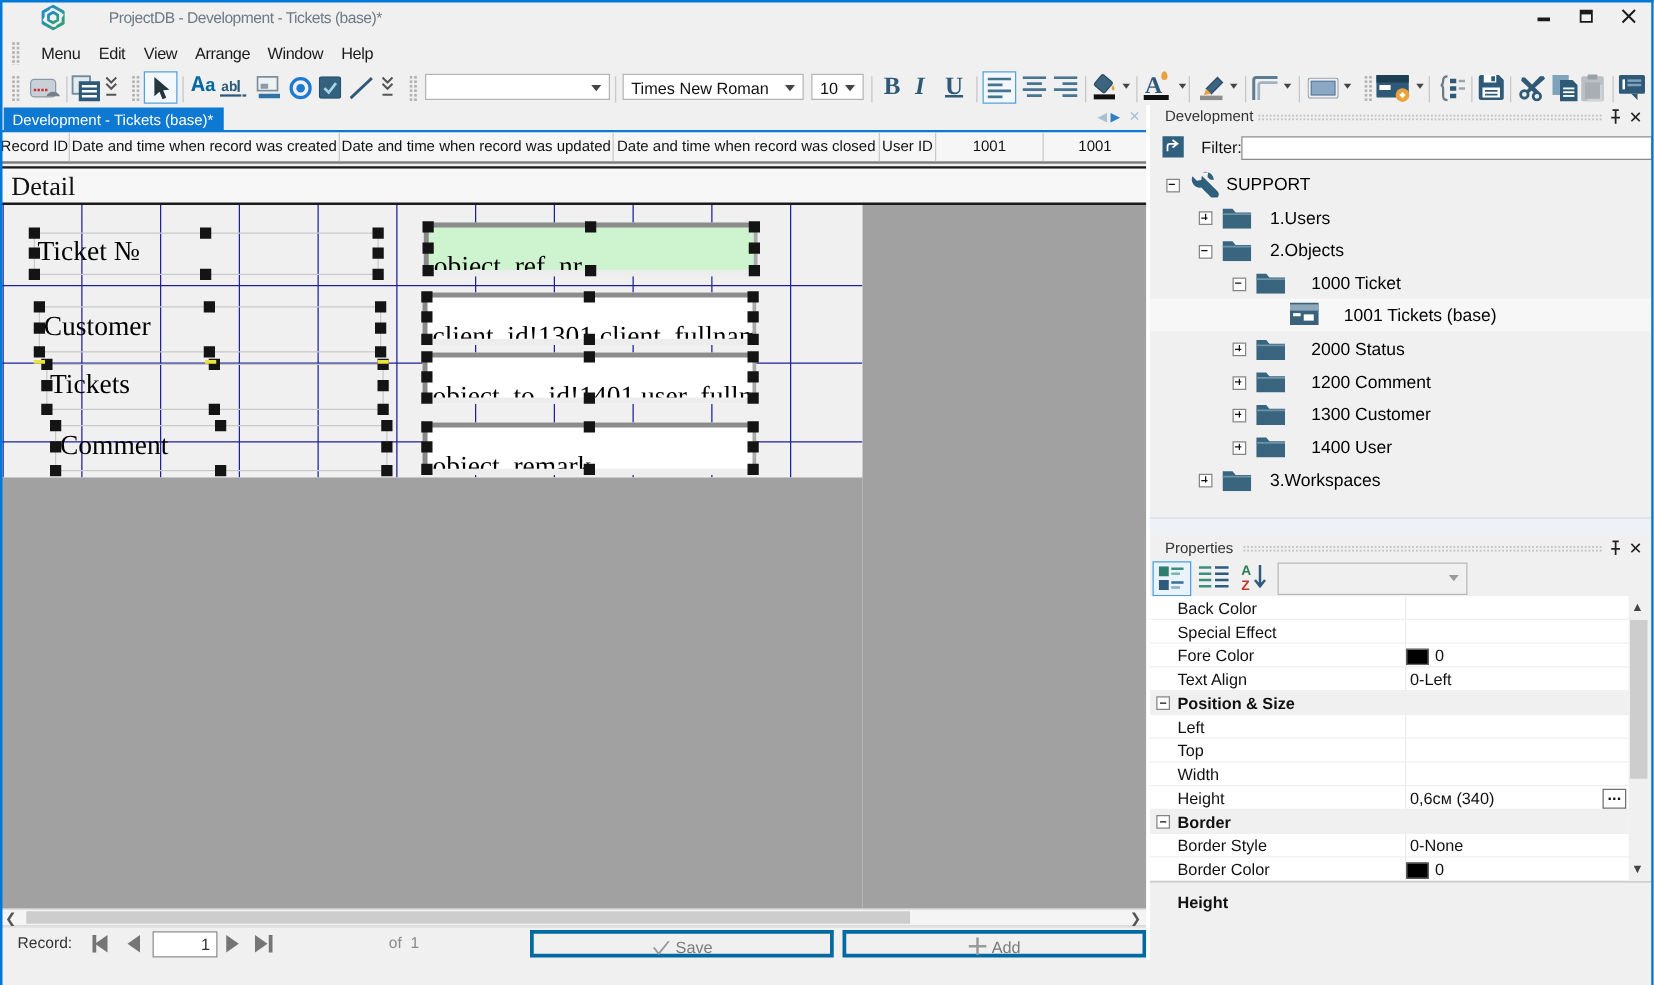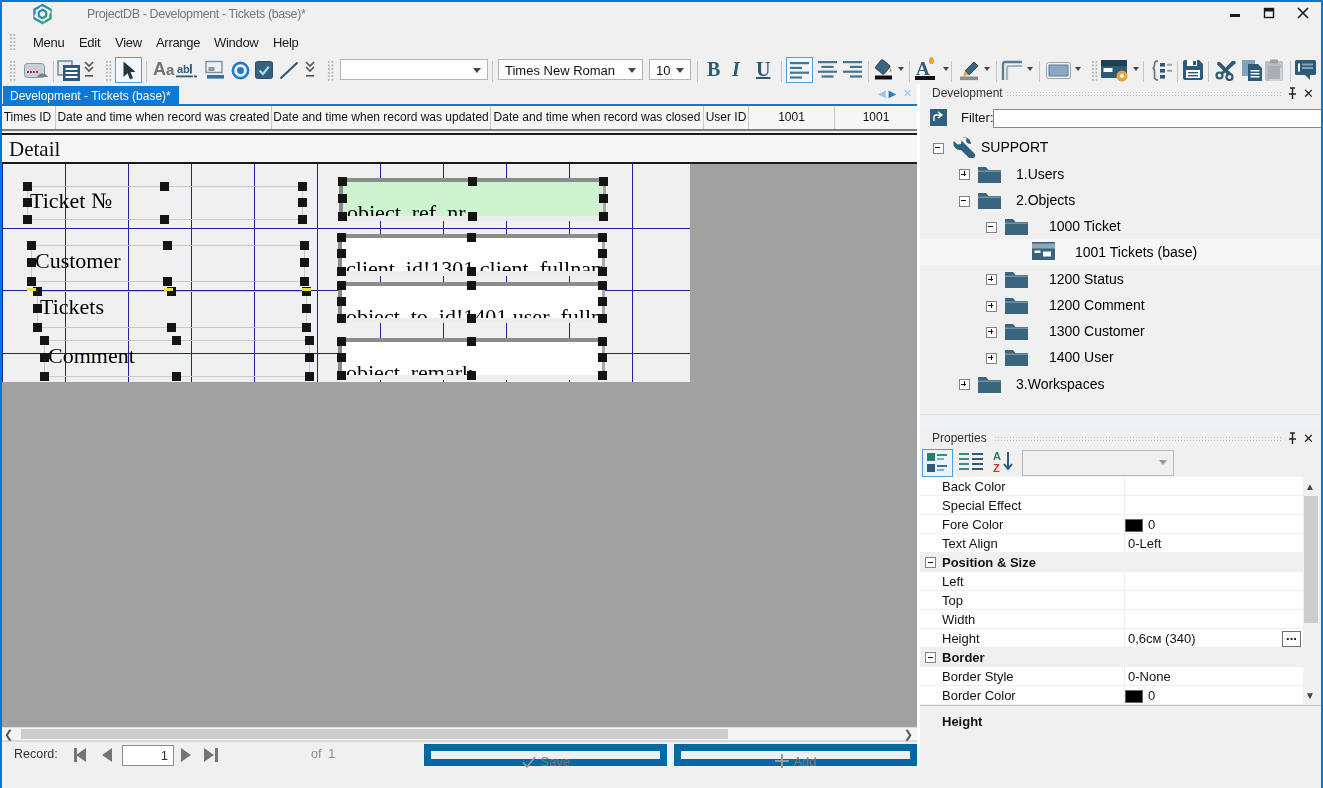--- a/index.html
+++ b/index.html
@@ -48,21 +48,21 @@
 .h.tl{left:-5px;top:-5px}.h.tm{left:50%;margin-left:-5px;top:-5px}.h.tr{right:-5px;top:-5px}
 .h.ml{left:-5px;top:50%;margin-top:-5px}.h.mr{right:-5px;top:50%;margin-top:-5px}
 .h.bl{left:-5px;bottom:-5px}.h.bm{left:50%;margin-left:-5px;bottom:-5px}.h.br{right:-5px;bottom:-5px}
 
 #hscroll{position:absolute;left:0;top:643px;width:917px;height:14px;background:#f4f4f4;border-top:1px solid #dcdcdc;border-bottom:1px solid #dcdcdc;box-sizing:border-box;}
 #hthumb{position:absolute;left:21px;top:1px;width:707px;height:10px;background:#cdcdcd;}
 .sarr{position:absolute;top:0px;font-size:11px;color:#555;}
 #recordbar{position:absolute;left:0;top:657px;width:917px;height:27px;background:#f0f0f0;border-top:1px solid #d9d9d9;box-sizing:border-box;font-size:12.5px;color:#333;}
 .navbtn{fill:#757575;}
 #recinput{position:absolute;left:122px;top:3px;width:45px;height:19px;border:1px solid #8c8c8c;background:#fff;text-align:right;line-height:19px;padding-right:5px;font-size:13px;box-sizing:content-box;}
-.bigbtn{position:absolute;top:2px;height:22px;border:7px solid #0369a1;background:#f0f0f0;color:#7a7a7a;font-size:13px;text-align:center;line-height:22px;box-sizing:border-box;}
+.bigbtn{position:absolute;top:2px;height:22px;border:3px solid #0369a1;background:#f0f0f0;color:#7a7a7a;font-size:13px;text-align:center;line-height:22px;box-sizing:border-box;}
 
 #rsplit{position:absolute;left:917px;top:84px;width:3px;height:684px;background:#fff;}
 #rpanel{position:absolute;left:920px;top:84px;width:403px;height:684px;background:#f0f0f0;}
 .phead{position:absolute;left:0;width:403px;height:20px;}
 .phead .t{position:absolute;left:12px;top:2px;font-size:12px;color:#333;}
 .dots{position:absolute;top:7px;height:6px;background-image:radial-gradient(#c3c3c3 0.9px,transparent 1px);background-size:3px 3px;}
 .pin{position:absolute;top:3px;}
 .px{position:absolute;top:2px;font-size:13px;color:#222;}
 #filterbtn{position:absolute;left:10px;top:25px;width:17px;height:17px;background:#31607e;}
 #filterlbl{position:absolute;left:41px;top:26px;font-size:13px;color:#111;}
@@ -155,21 +155,21 @@
       <path d="M1 1 L5 5 L9 1 M1 6 L5 10 L9 6" stroke="#555" stroke-width="1.6" fill="none"></path>
         <rect x="1" y="14" width="8" height="1.6" fill="#555"></rect>
     </svg>
     <div class="grip" style="left:105px;top:3px;height:21px;"></div>
     <div class="tbi" style="left:115px;top:0px;width:27px;height:26px;border:1px solid #56a0d8;background:#f2f8fd;box-sizing:border-box;">
       <svg style="position:absolute;left:6px;top:3px" width="15" height="20" viewBox="0 0 15 20">
           <path d="M1.5 0.5 L1.5 16 L5.6 12.3 L8 18.4 L11 17.1 L8.5 11.2 L13.5 10.7 Z" fill="#26343e"></path>
         </svg>
     </div>
     <div class="tsep" style="left:146px;"></div>
-    <div class="tbi" style="left:153px;top:2px;font-family:Liberation Sans, sans-serif;font-size:18px;font-weight:bold;color:#737373;">A<span style="font-size:15px;">a</span></div>
+    <div class="tbi" style="left:153px;top:2px;font-family:Liberation Mono, monospace;font-size:18px;font-weight:bold;color:#0369a1;">A<span style="font-size:15px;">a</span></div>
     <svg class="tbi" style="left:176px;top:5px" width="23" height="17" viewBox="0 0 23 17">
       <text x="1" y="11" font-size="11" font-weight="bold" fill="#2e5a77" font-family="Liberation Sans">ab</text>
         <rect x="14" y="2" width="1.8" height="9.5" fill="#2e5a77"></rect>
       <rect x="0" y="13.5" width="17" height="1.8" fill="#2e5a77"></rect>
         <rect x="18" y="13.5" width="3" height="1.8" fill="#2e5a77"></rect>
     </svg>
     <svg class="tbi" style="left:205px;top:3px" width="21" height="21" viewBox="0 0 21 21">
       <rect x="1" y="1.5" width="16" height="11" fill="#eef1f3" stroke="#7d8d99" stroke-width="1.4"></rect>
       <rect x="3.5" y="7" width="6" height="4" fill="#8d9aa5"></rect>
       <rect x="2" y="15" width="17" height="3.6" fill="#2d73a8"></rect>
@@ -319,21 +319,21 @@
   </div>
 
   <div id="leftarea">
     <div id="tabbar">
       <div id="tab1">Development - Tickets (base)*</div>
       <span style="position:absolute;left:878px;top:4px;color:#a9bfd2;font-size:10px;">◀<span style="color:#2d7fc1;"> ▶</span></span>
       <span style="position:absolute;left:903px;top:3px;color:#9fc2dd;font-size:11px;">✕</span>
     </div>
     <div id="tabline"></div>
     <div id="headerrow">
-      <div class="hcell" style="left:0;width:56px;">Times ID</div>
+      <div class="hcell" style="left:0;width:56px;">Record ID</div>
       <div class="hcell" style="left:56px;width:216px;">Date and time when record was created</div>
       <div class="hcell" style="left:272px;width:219px;">Date and time when record was updated</div>
       <div class="hcell" style="left:491px;width:213px;">Date and time when record was closed</div>
       <div class="hcell" style="left:704px;width:45px;">User ID</div>
       <div class="hcell" style="left:749px;width:86px;">1001</div>
       <div class="hcell" style="left:835px;width:82px;border-right:none;">1001</div>
     </div>
     <div id="band-top"></div>
     <div id="band">
         <span>Detail</span>
@@ -549,21 +549,21 @@
       </div>
     <div class="trow" style="top:181.5px;">
         <span class="eb plus" style="left:66px;">
           <i></i>
           <b></b>
         </span>
       <svg class="abs" style="left:85px;top:4px" width="23" height="18">
           <path fill="#39657f" d="M0 2 h8 l2.5 3 h12.5 v13 h-23 z"></path>
           <path fill="#6f93a8" d="M0 5.5 h23 v1.5 h-23 z"></path>
         </svg>
-      <span class="txt" style="left:129px;">1200 Status</span>
+      <span class="txt" style="left:129px;">2000 Status</span>
       </div>
     <div class="trow" style="top:208px;">
         <span class="eb plus" style="left:66px;">
           <i></i>
           <b></b>
         </span>
       <svg class="abs" style="left:85px;top:4px" width="23" height="18">
           <path fill="#39657f" d="M0 2 h8 l2.5 3 h12.5 v13 h-23 z"></path>
           <path fill="#6f93a8" d="M0 5.5 h23 v1.5 h-23 z"></path>
         </svg>

